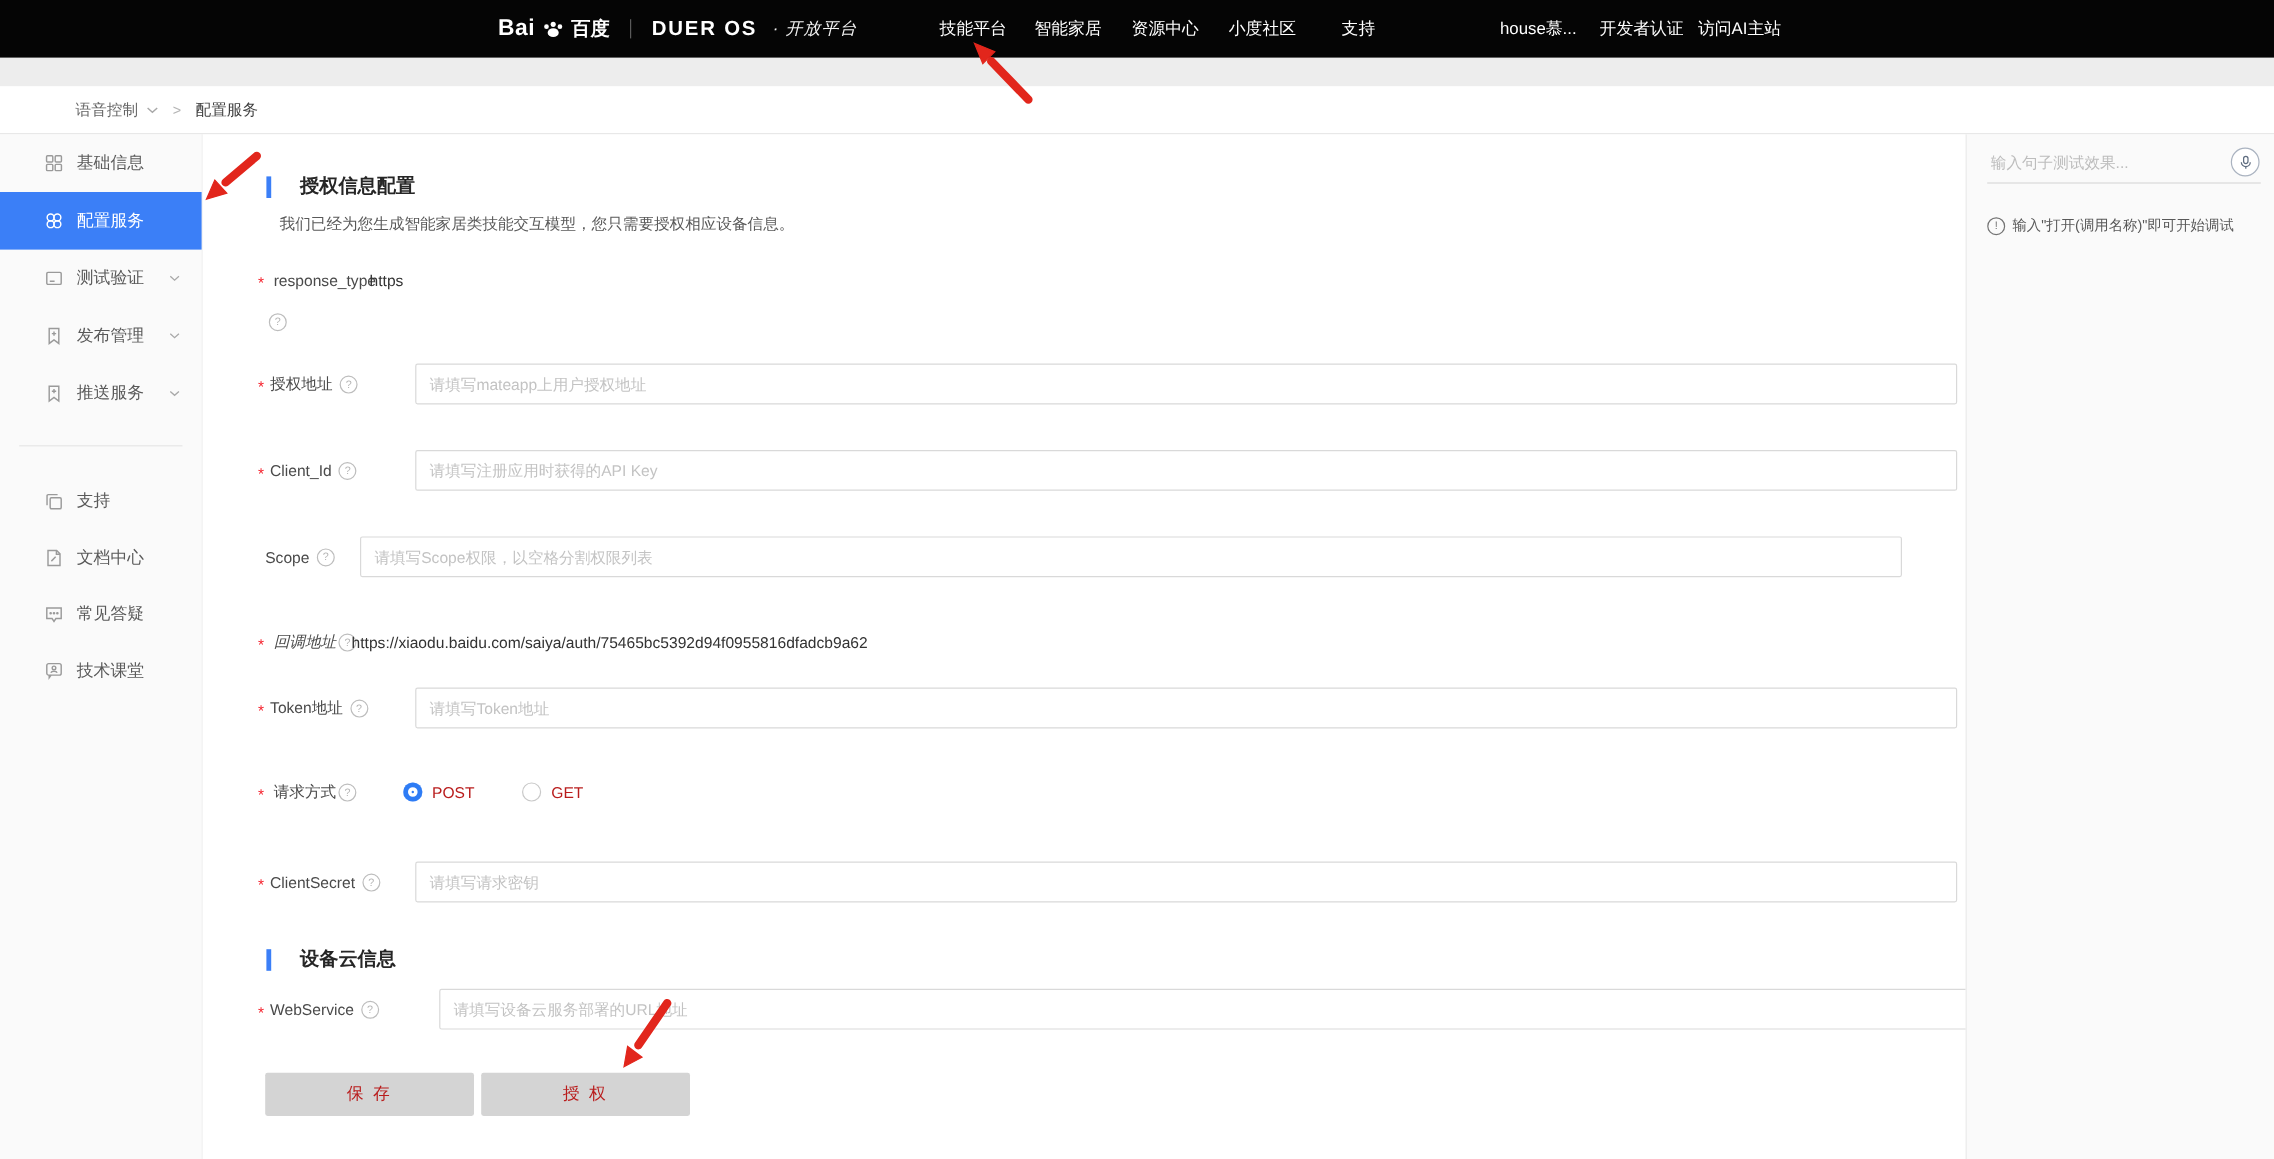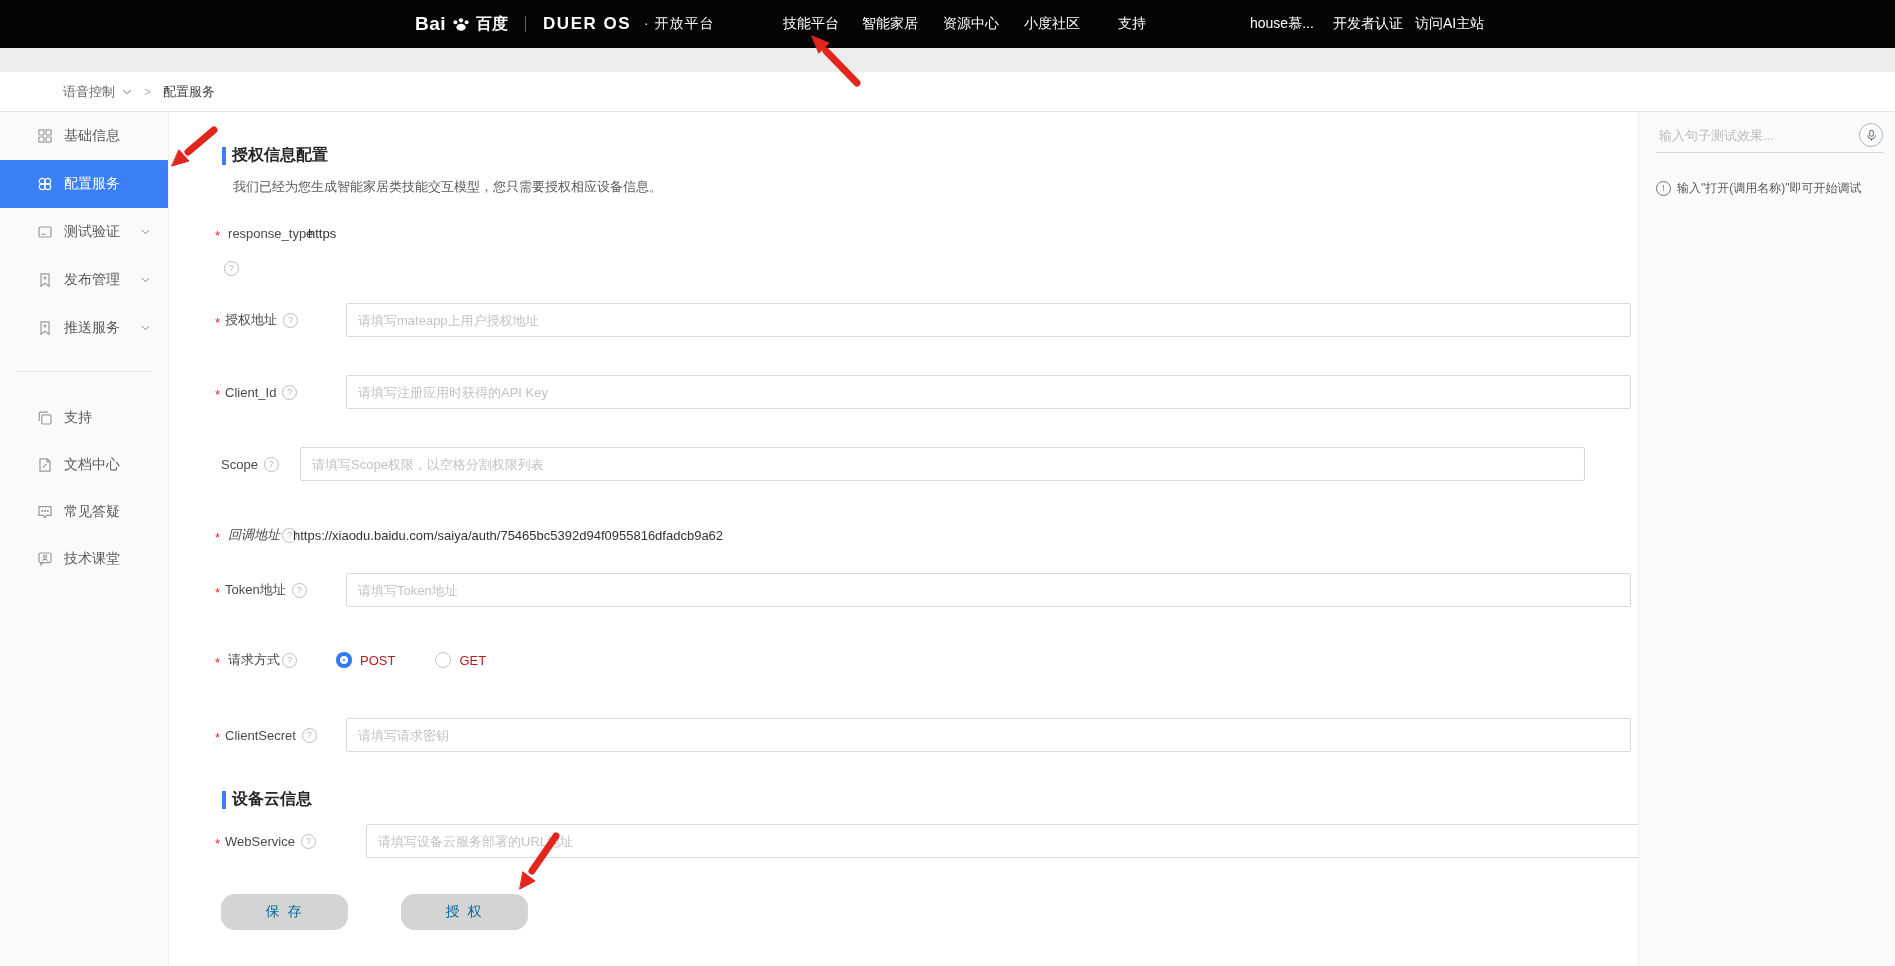--- a/index.html
+++ b/index.html
@@ -7,21 +7,21 @@
          font-family:"Liberation Sans","DejaVu Sans",sans-serif;background:#fff;}
 
   
   .navbar{position:absolute;top:0;left:0;right:0;height:52px;background:#050505;color:#fff;}
   .nav-abs{position:absolute;top:0;height:48px;display:flex;align-items:center;}
   .logo{left:415px;gap:6px;}
   .logo .bai{font-size:19px;font-weight:bold;letter-spacing:.5px;}
   .logo .du{font-size:16px;font-weight:bold;}
   .logo .vsep{width:1px;height:16px;background:#5a5a5a;margin:0 11px;}
   .logo .brand{font-size:17px;font-weight:bold;letter-spacing:1.5px;}
-  .logo .suffix{font-size:14px;color:#f2f2f2;margin-left:7px;letter-spacing:1px;}
+  .logo .suffix{font-size:14px;color:#f2f2f2;margin-left:7px;letter-spacing:1px;font-style:italic;}
   .navlink{font-size:14px;color:#fff;cursor:pointer;white-space:nowrap;}
 
   
   .grayband{position:absolute;top:48px;left:0;right:0;height:24px;background:#ededed;}
   .crumbbar{position:absolute;top:72px;left:0;right:0;height:39px;background:#fff;
             border-bottom:1px solid #e3e3e3;display:flex;align-items:center;}
   .crumbbar .crumb1{margin-left:63px;font-size:13px;color:#666;cursor:pointer;display:flex;align-items:center;gap:7px;}
   .crumbbar .sep{margin:0 12px;color:#b5b5b5;font-size:12px;}
   .crumbbar .crumb2{font-size:13px;color:#404040;}
 
@@ -36,39 +36,39 @@
              font-size:14px;color:#595959;cursor:pointer;}
   .side-item .sicon{width:16px;height:16px;color:#9a9a9a;display:flex;}
   .side-item.sel{background:#3b7ff7;color:#fff;}
   .side-item.sel .sicon{color:#fff;}
   .side-item .chev{margin-left:auto;margin-right:18px;display:flex;color:#a8a8a8;}
   .side-div{height:1px;background:#e6e6e6;margin:19px 16px 22px 16px;}
   .side-item.low{height:47px;}
 
   
   .abs{position:absolute;}
-  .sect{display:flex;align-items:center;gap:6px;}
+  .sect{display:flex;align-items:center;gap:24px;}
   .sect .bluebar{width:4px;height:18px;background:#3b7ff7;}
   .sect .stitle{font-size:16px;font-weight:bold;color:#262626;}
   .desc{font-size:13px;color:#595959;}
   .lbl{display:flex;align-items:center;gap:4px;font-size:13px;color:#4a4a4a;height:34px;}
   .star{color:#f5222d;font-size:13px;position:relative;top:2px;margin-right:1px;}
   .qicon{width:13px;height:13px;border:1px solid #bdbdbd;border-radius:50%;color:#b5b5b5;
          font-size:9px;line-height:13px;text-align:center;margin-left:2px;flex:none;cursor:pointer;}
   .tinput{position:absolute;left:131px;width:1285px;height:34px;box-sizing:border-box;
           border:1px solid #d9d9d9;border-radius:2px;background:#fff;padding:0 11px;
           font-size:13px;color:#333;outline:none;font-family:inherit;}
   .tinput::placeholder{color:#c3c3c3;}
   .plainval{font-size:13px;color:#333;}
   .radio{width:16px;height:16px;border-radius:50%;box-sizing:border-box;flex:none;cursor:pointer;}
   .radio.on{background:#2e7cf5;box-shadow:inset 0 0 0 4px #2e7cf5, inset 0 0 0 7px #fff;}
   .radio.off{background:#fff;border:1px solid #c9c9c9;}
   .rlabel{font-size:13px;color:#b91c1c;margin-left:8px;}
-  .btn{position:absolute;width:127px;height:36px;border:none;border-radius:14px;background:#d4d4d4;
-       color:#0369a1;font-size:14px;cursor:pointer;font-family:inherit;letter-spacing:2px;}
+  .btn{position:absolute;width:174px;height:36px;border:none;border-radius:2px;background:#d4d4d4;
+       color:#b91c1c;font-size:14px;cursor:pointer;font-family:inherit;letter-spacing:2px;}
 
   
   .rp-input{position:absolute;left:18px;top:9px;width:190px;height:26px;border:none;background:transparent;
             outline:none;font-size:13px;color:#333;font-family:inherit;}
   .rp-input::placeholder{color:#bdbdbd;}
   .rp-mic{position:absolute;right:12px;top:11px;width:22px;height:22px;border:1px solid #aab3c0;
           border-radius:50%;display:flex;align-items:center;justify-content:center;cursor:pointer;background:#fff;}
   .rp-line{position:absolute;left:17px;right:11px;top:40px;height:1px;background:#d9d9d9;}
   .rp-hint{position:absolute;left:17px;top:68px;display:flex;align-items:center;gap:6px;
            font-size:12px;color:#595959;}

